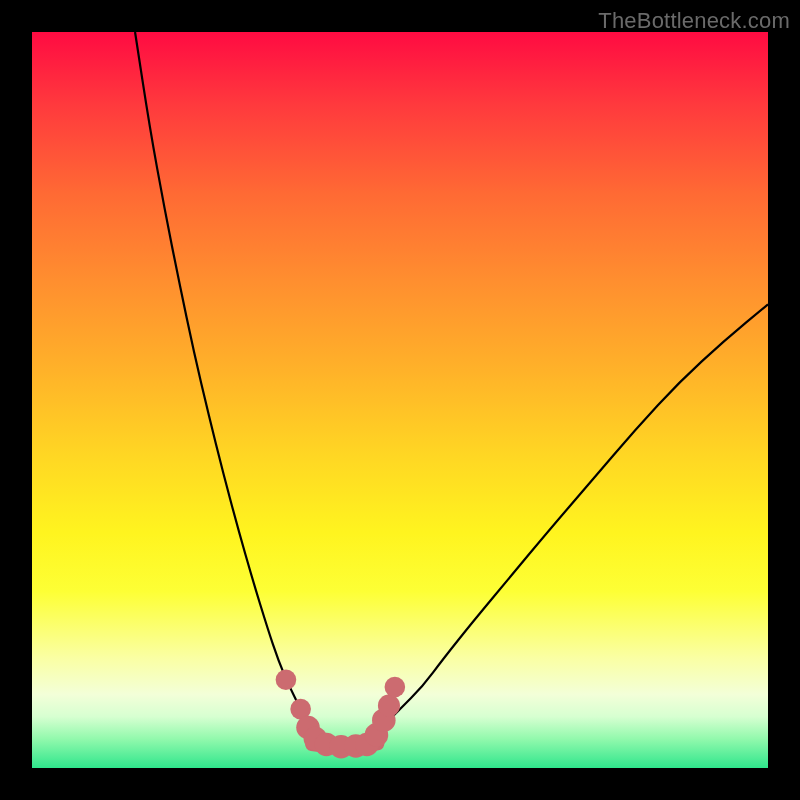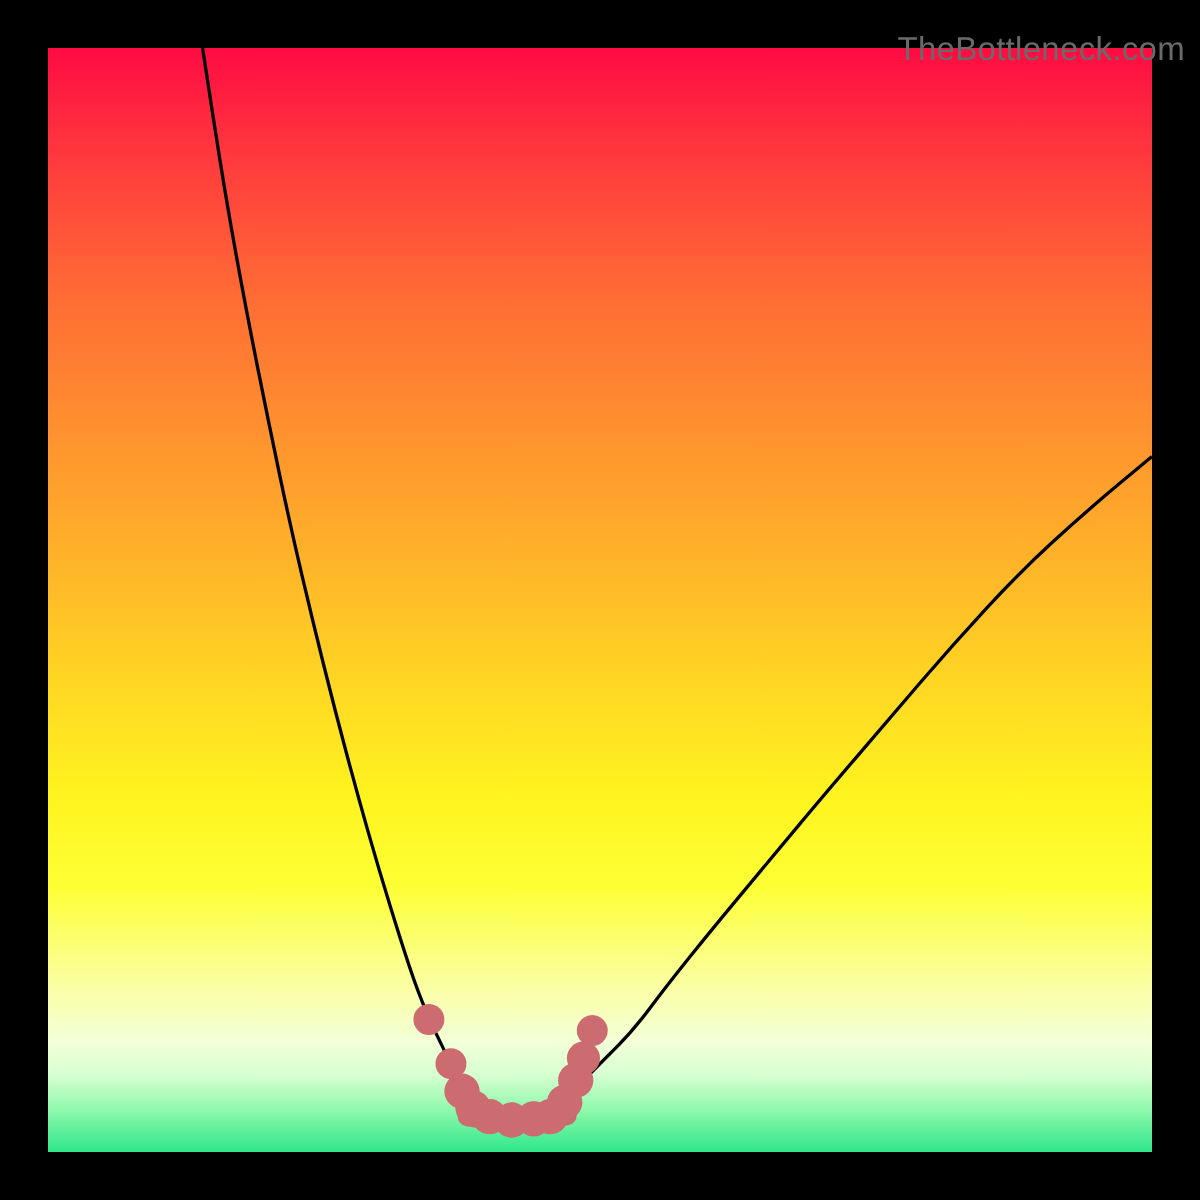--- a/index.html
+++ b/index.html
@@ -27,21 +27,21 @@
       #fff41f 68%,
       #fdff35 76%,
       #faffa3 85%,
       #f3ffd8 90%,
       #d7ffd1 93%,
       #93f9ad 96%,
       #2fe68c 100%);
   }
   .watermark {
     position: absolute;
-    top: 20px;
+    top: 8px;
     right: 10px;
     color: #6a6a6a;
     font-size: 22px;
     letter-spacing: 0.2px;
     font-weight: 400;
     user-select: none;
   }
   svg.curve {
     position: absolute;
     left: 0;

